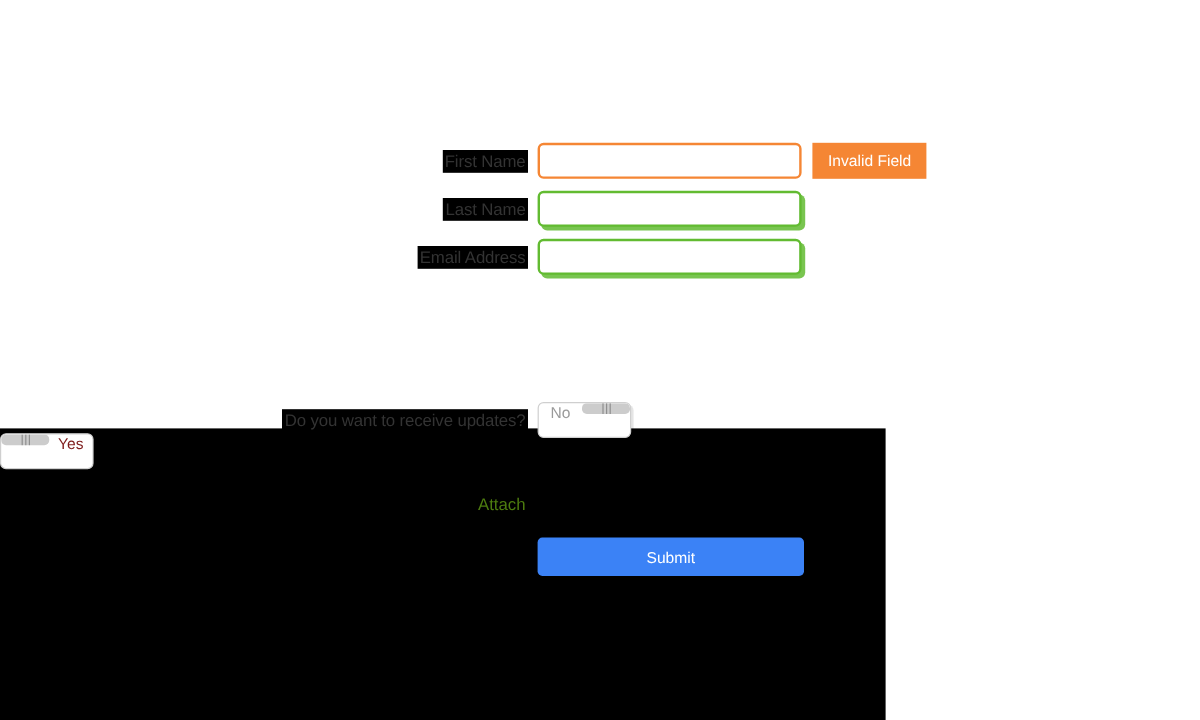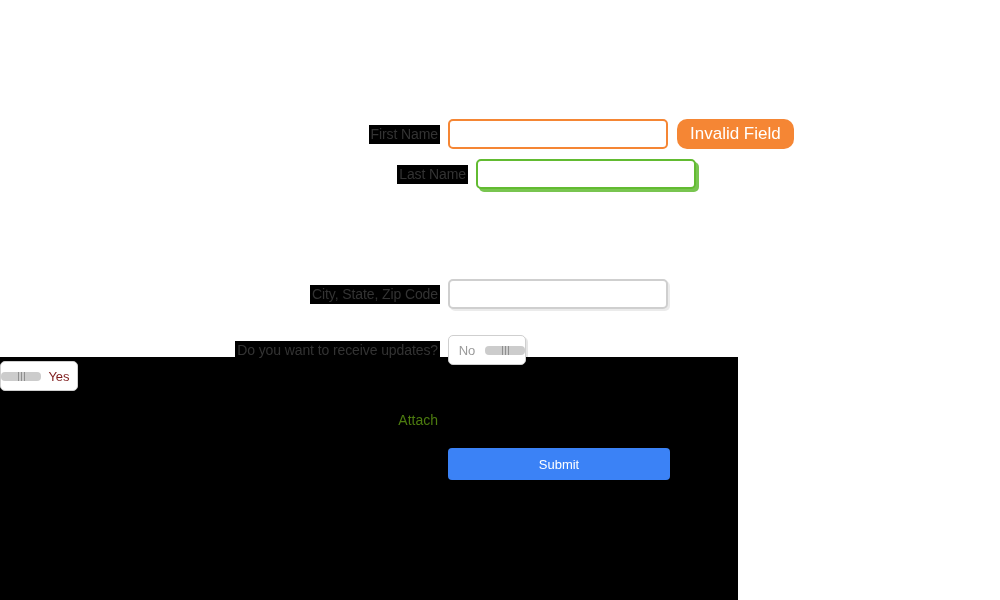--- a/index.html
+++ b/index.html
@@ -93,40 +93,40 @@
   }
   .inp.neutral { border-color: #cfcfcf; box-shadow: 2px 2px 0 rgba(0,0,0,0.08); }
   .inp.valid   { border-color: #62bb31; box-shadow: 3px 3px 0 rgba(98,187,49,0.85); }
   .inp.invalid { border-color: #f58634; box-shadow: none; }
 
   
   .badge {
     margin-left: 9px;
     background: #f58634;
     color: #ffffff;
-    font-size: 17px;
+    font-size: 13px;
     line-height: 14px;
     padding: 8px 13px;
-    border-radius: 10px;
+    border-radius: 0;
     white-space: nowrap;
     height: 30px;
     display: flex;
     align-items: center;
     justify-content: center;
   }
 
   
   .toggle {
     width: 78px;
     height: 30px;
     border: 1px solid #cfcfcf;
     border-radius: 5px;
     background: #ffffff;
     display: flex;
-    align-items: center;
+    align-items: flex-start;
     overflow: hidden;
     box-shadow: 2px 2px 0 rgba(0,0,0,0.10);
   }
   .toggle .txt {
     flex: 1 1 auto;
     display: flex;
     align-items: center;
     justify-content: center;
     font-size: 13px;
     color: #9a9a9a;
@@ -193,39 +193,39 @@
     <div class="row" style="top:117px;">
       <div class="label-cell">
         <span class="label-txt">First Name</span>
       </div>
       <div class="field-cell">
         <input class="inp invalid" type="text" value="" style="">
         <div class="badge">Invalid Field</div>
       </div>
     </div>
 
-    <div class="row" style="top:157px;padding-left:28px;">
+    <div class="row" style="top:157px;">
       <div class="label-cell">
         <span class="label-txt">Last Name</span>
       </div>
       <div class="field-cell">
         <input class="inp valid" type="text" value="" style="">
       </div>
     </div>
 
-
-
-    <div class="row" style="top:277px;">
-      <div class="label-cell">
-        <span class="label-txt">City, State, Zip Code</span>
-      </div>
-      <div class="field-cell">
-        <input class="inp neutral" type="text" value="" style="">
-      </div>
-    </div>
+    <div class="row" style="top:197px;">
+      <div class="label-cell">
+        <span class="label-txt">Email Address</span>
+      </div>
+      <div class="field-cell">
+        <input class="inp valid" type="text" value="" style="">
+      </div>
+    </div>
+
+
 
     <div class="row" style="top:333px;">
       <div class="label-cell">
         <span class="label-txt">Do you want to receive updates?</span>
       </div>
       <div class="field-cell">
         <div class="toggle">
           <span class="txt">No</span>
           <span class="handle">
             <span class="grip">

